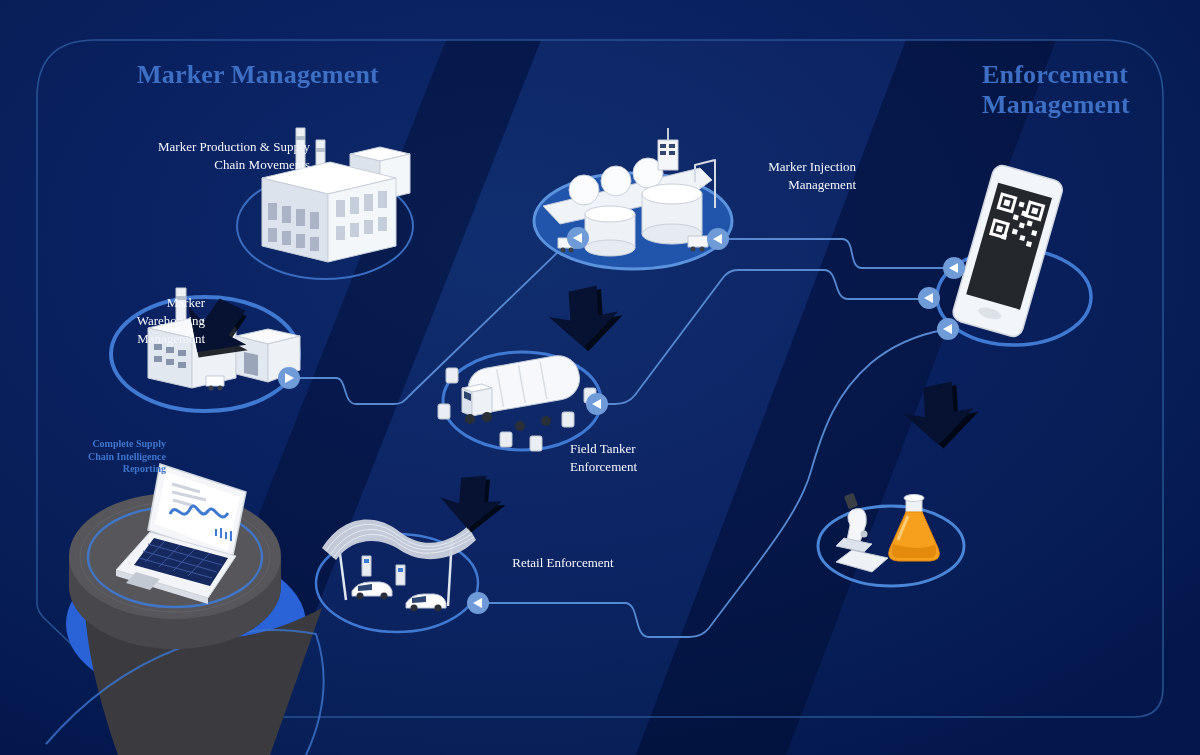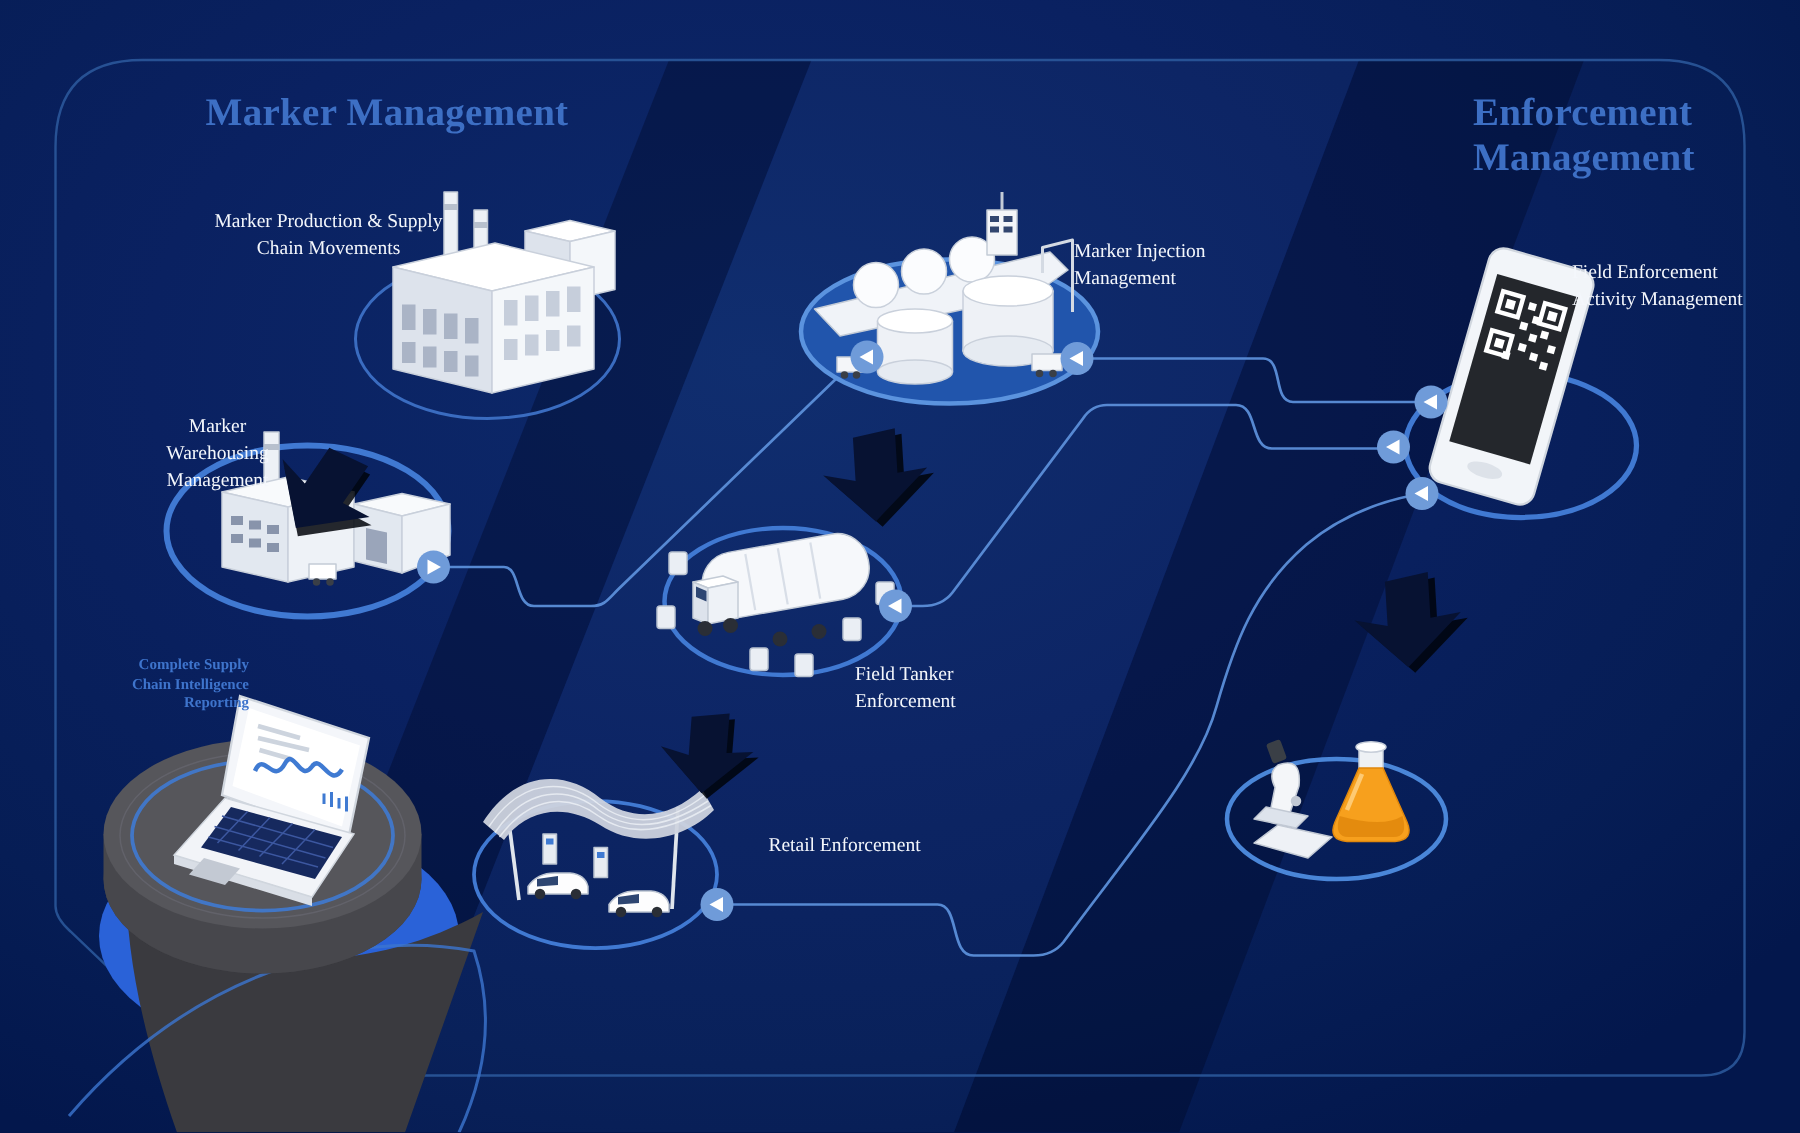--- a/index.html
+++ b/index.html
@@ -10,21 +10,21 @@
   }
   svg.scene{position:absolute;left:0;top:0;}
   .title{
     position:absolute;color:#3d6fc4;font-weight:bold;font-size:26px;line-height:1.16;
     white-space:pre-line;letter-spacing:.2px;
   }
   .title.center{text-align:center;}
   .label{
     position:absolute;color:#f4f7fc;font-size:13px;line-height:1.38;white-space:pre-line;
   }
-  .label.center{text-align:center;}
+  .label.center{text-align:right;}
   .label.accent{
     color:#3e74cc;font-weight:bold;font-size:10px;line-height:1.25;text-align:right;
   }
 </style>
 </head>
 <body>
 
 <div class="canvas">
 
 <svg class="scene" width="1200" height="755" viewBox="0 0 1200 755">
@@ -297,27 +297,25 @@
     </g>
   </g>
 </svg>
 
 <div class="title center" style="left:80px;top:60px;width:356px;">Marker Management</div>
 <div class="title" style="left:982px;top:60px;width:190px;">Enforcement
 Management</div>
 
 <div class="label center" style="left:128px;top:138px;width:182px;">Marker Production &amp; Supply
 Chain Movements</div>
-<div class="label center" style="left:85px;top:275px;width:120px;">Marker
+<div class="label center" style="left:85px;top:294px;width:120px;">Marker
 Warehousing
 Management</div>
 <div class="label accent" style="left:18px;top:438px;width:148px;">Complete Supply
 Chain Intelligence
 Reporting</div>
-<div class="label" style="left:716px;top:158px;width:140px;">Marker Injection
+<div class="label" style="left:716px;top:158px;width:140px;text-align:right;">Marker Injection
 Management</div>
-<div class="label" style="left:1048px;top:172px;width:140px;">Field Enforcement
-Activity Management</div>
 <div class="label" style="left:570px;top:440px;width:120px;">Field Tanker
 Enforcement</div>
 <div class="label" style="left:483px;top:554px;width:160px;text-align:center;">Retail Enforcement</div>
 
 </div>
 
 </body></html>

